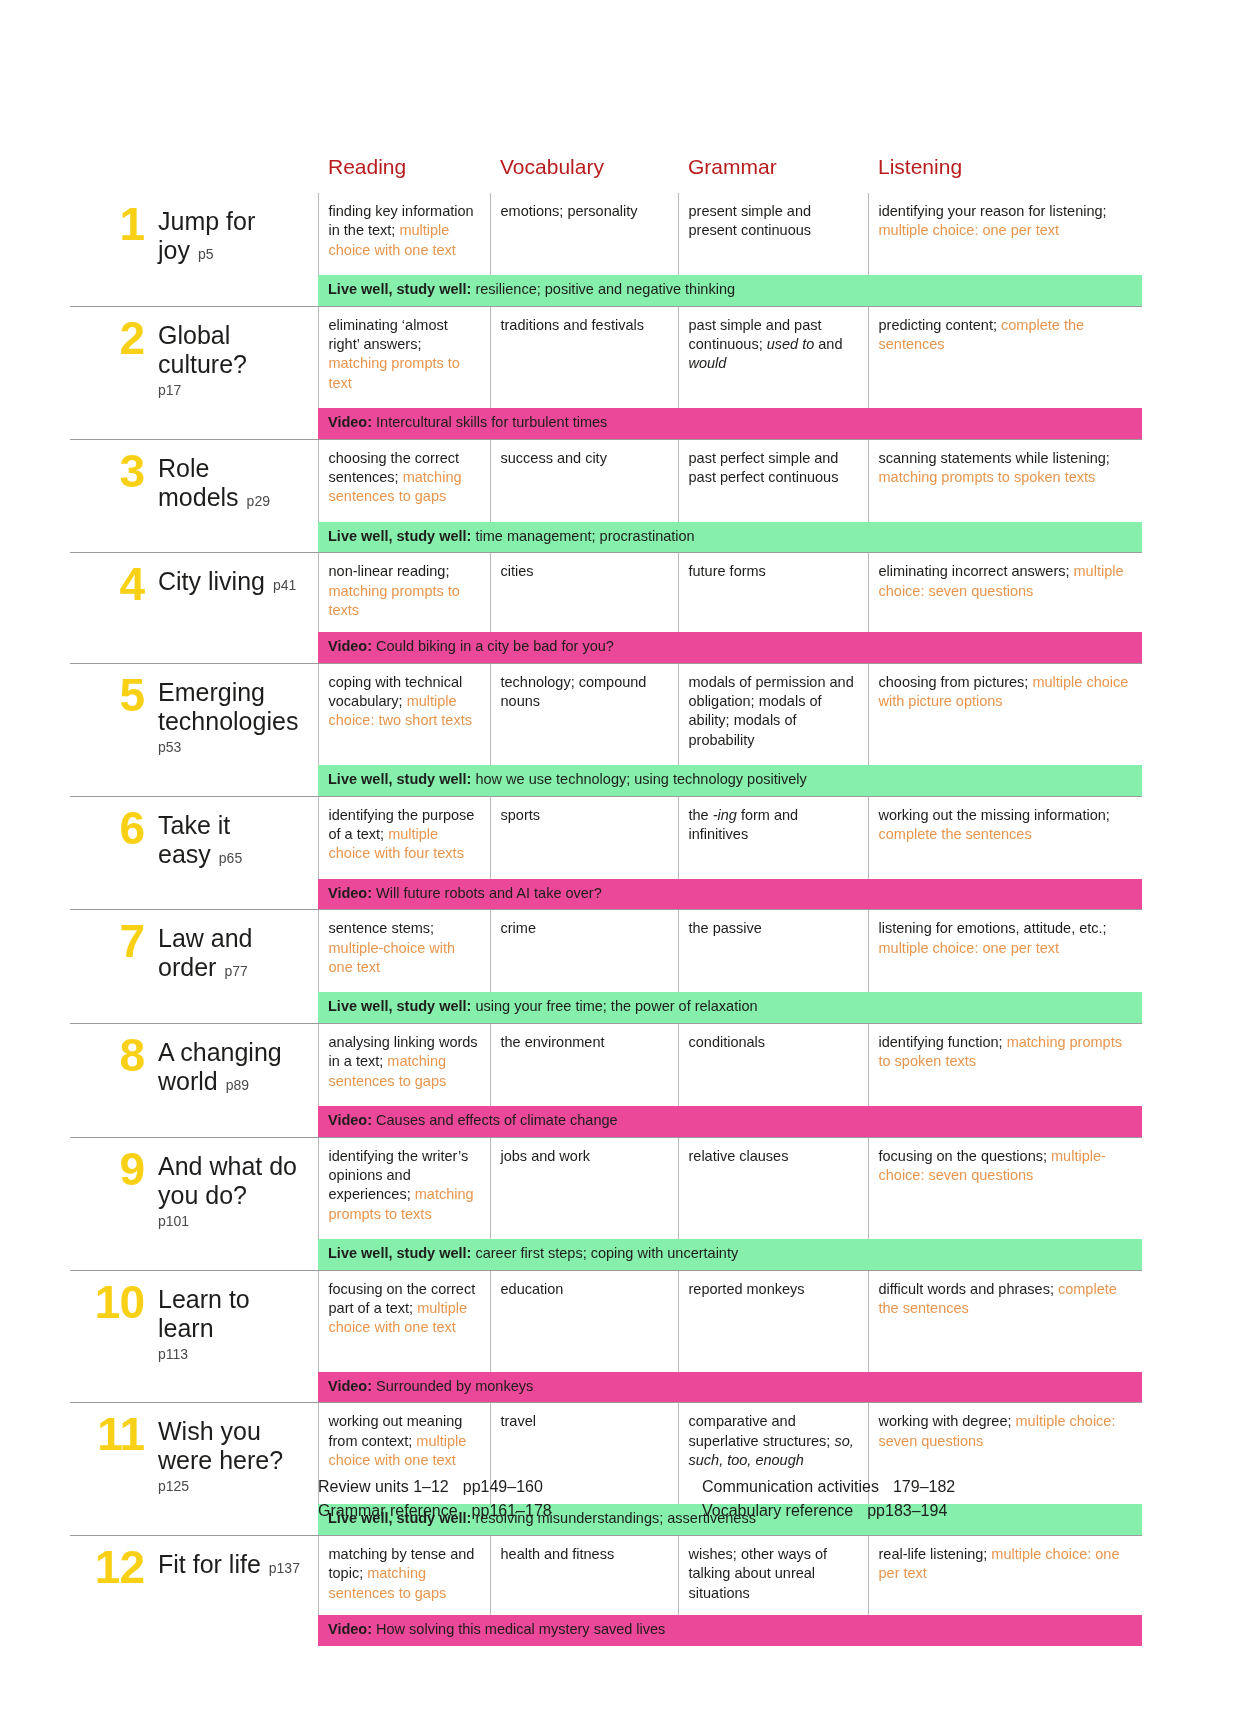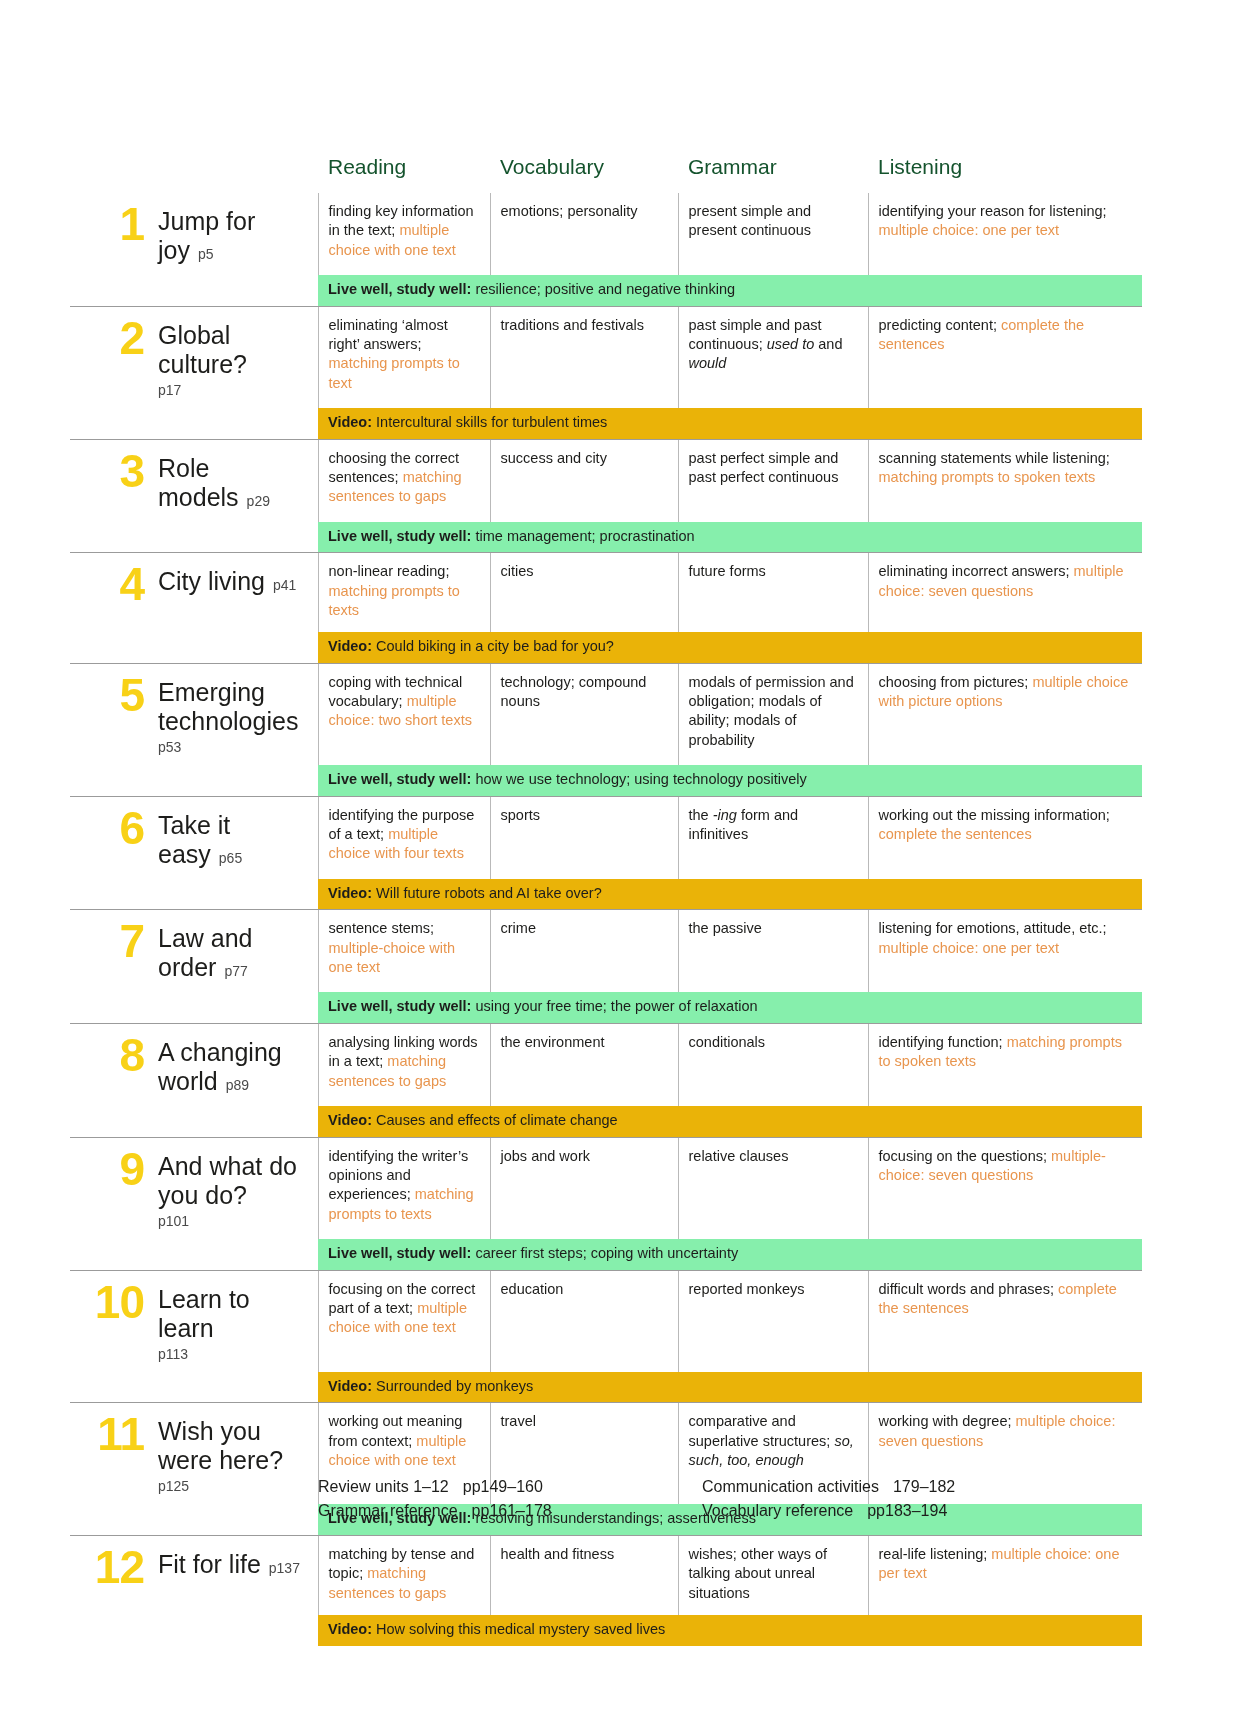--- a/index.html
+++ b/index.html
@@ -41,21 +41,21 @@
   }
   col.c-unit   { width: 248px; }
   col.c-read   { width: 172px; }
   col.c-vocab  { width: 188px; }
   col.c-gram   { width: 190px; }
   col.c-list   { width: 274px; }
 
   
   .hdr td { padding: 0 0 14px 0; vertical-align: bottom; }
   .hdr .col-head {
-    color: #14532d;
+    color: #b91c1c;
     font-size: 21px;
     font-weight: 400;
     padding-left: 10px;
   }
   .hdr .spacer { }
 
   
   td.unit-cell {
     vertical-align: top;
     padding: 10px 14px 10px 0;
@@ -116,21 +116,21 @@
   .banner-inner {
     font-size: 14.5px;
     line-height: 1.5;
     padding: 4px 10px 5px 10px;
     color: #1d1d1b;
     white-space: nowrap;
     overflow: hidden;
   }
   .banner-inner b { font-weight: 700; }
   .banner-live .banner-inner { background: #86efac; }
-  .banner-video .banner-inner { background: #eab308; }
+  .banner-video .banner-inner { background: #ec4899; }
   td.banner-gutter { border: none; padding: 0; background: #ffffff; }
 
   
   .footer {
     position: absolute;
     left: 318px;
     top: 1478px;
     width: 830px;
     font-size: 16px;
     color: #1d1d1b;

